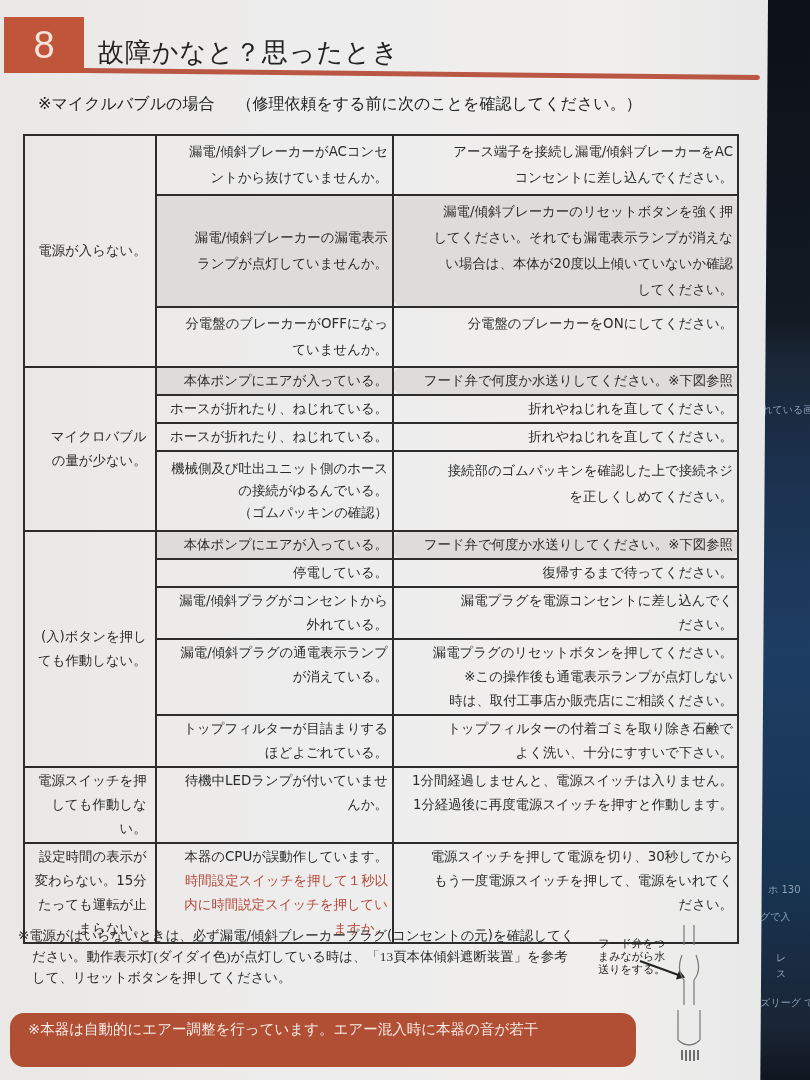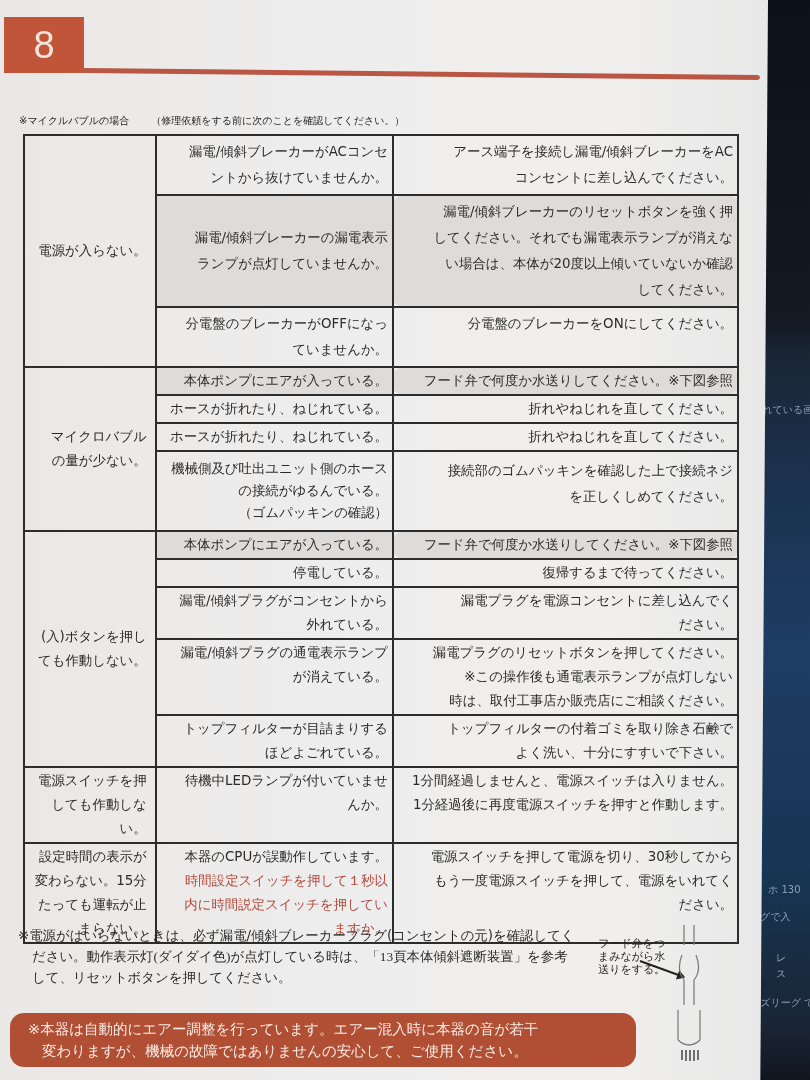--- a/index.html
+++ b/index.html
@@ -33,21 +33,21 @@
   .header-title {
     position: absolute; left: 98px; top: 35px; font-size: 26px; color: #222;
     letter-spacing: 1px;
   }
   .header-rule {
     position: absolute; left: 84px; top: 68px; width: 676px; height: 5px;
     background: #b95744; border-radius: 0 3px 3px 0;
     transform: rotate(0.6deg); transform-origin: left center;
   }
   .subheading {
-    position: absolute; left: 19px; top: 94px; font-size: 10px; color: #222; white-space: nowrap; margin-top: 20px;
+    position: absolute; left: 38px; top: 94px; font-size: 16px; color: #222; white-space: nowrap;
   }
   .subheading .note { margin-left: 22px; }
 
   
   .trouble-table {
     position: absolute; left: 23px; top: 134px; width: 716px;
     border-collapse: collapse; font-size: 13.4px; color: #2b2b2b;
   }
   .trouble-table td {
     border: 2px solid #2c2c2c; vertical-align: top; padding: 3px 4px;
@@ -97,20 +97,21 @@
   <span class="backdrop-text" style="left:0px;top:910px;">ーグで入</span>
   <span class="backdrop-text" style="left:18px;top:883px;">ホ 130</span>
   <span class="backdrop-text" style="left:26px;top:951px;">レ</span>
   <span class="backdrop-text" style="left:26px;top:967px;">ス</span>
   <span class="backdrop-text" style="left:0px;top:996px;">ンズリーグ で</span>
 </div>
 
 <div class="page">
 
   <div class="header-num">8</div>
+  <div class="header-title">故障かなと？思ったとき</div>
   <div class="header-rule"></div>
 
   <div class="subheading">
     <span>※マイクルバブルの場合</span><span class="note">（修理依頼をする前に次のことを確認してください。）</span>
   </div>
 
   <table class="trouble-table">
 
     <tbody>
         <tr>
@@ -295,15 +296,14 @@
       <line x1="10" y1="125" x2="10" y2="135"></line>
         <line x1="14" y1="125" x2="14" y2="136"></line>
       <line x1="18" y1="125" x2="18" y2="136"></line>
         <line x1="22" y1="125" x2="22" y2="136"></line>
       <line x1="26" y1="125" x2="26" y2="135"></line>
     </g>
   </svg>
 
   <div class="notice-box">
     <span class="line">※本器は自動的にエアー調整を行っています。エアー混入時に本器の音が若干</span>
-    <span class="indent">変わりますが、機械の故障ではありませんの安心して、ご使用ください。</span>
   </div>
 </div>
 
 </body></html>

